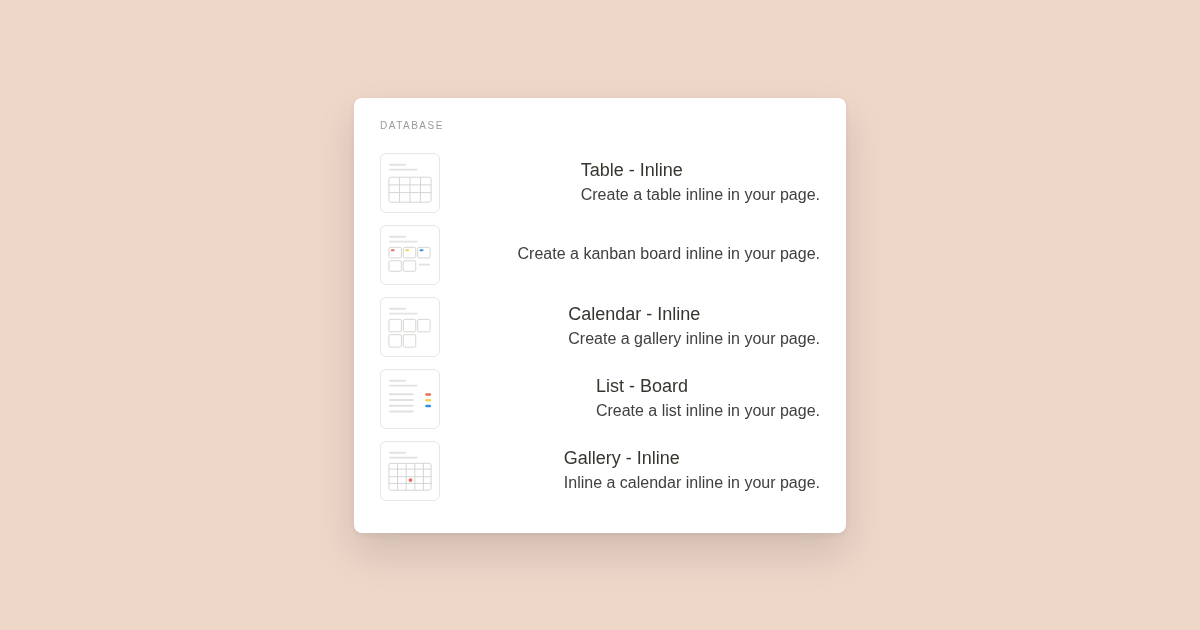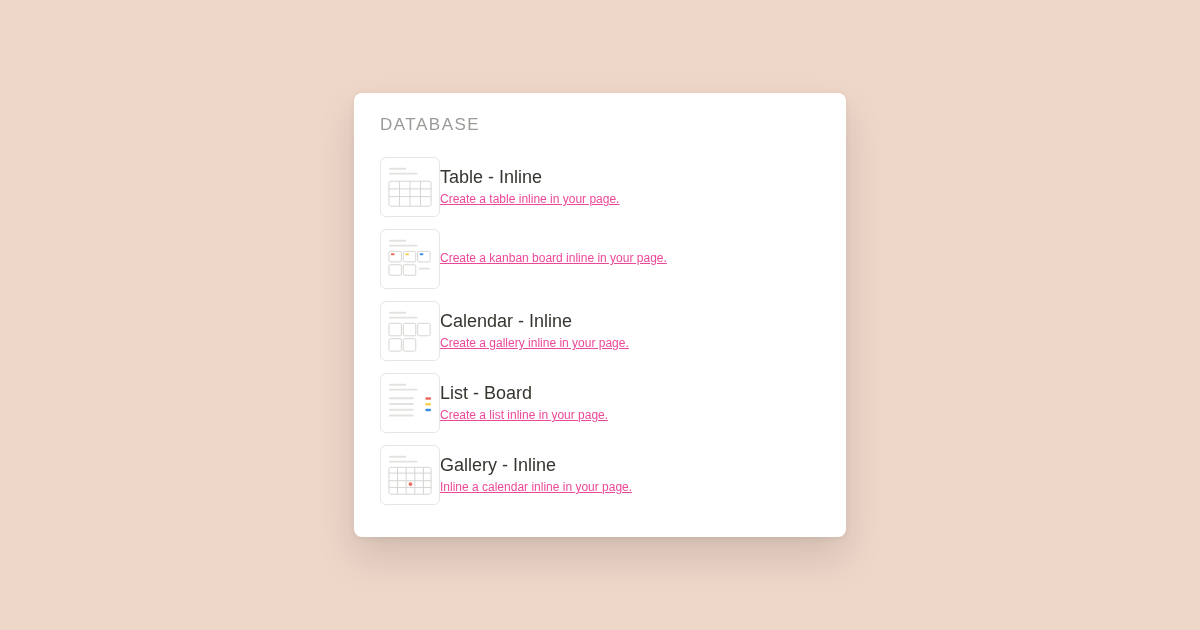--- a/index.html
+++ b/index.html
@@ -11,40 +11,42 @@
       -webkit-font-smoothing:antialiased;
     }
     .panel {
       width:492px;
       background:#fff;
       border-radius:8px;
       box-shadow:0 20px 40px rgba(0,0,0,.12),0 2px 6px rgba(0,0,0,.06);
       padding:22px 26px 26px 26px;
     }
     .section-header {
-      font-size:17px; letter-spacing:1.5px;
+      font-size:10px; letter-spacing:1.5px;
       font-weight:500;
       color:#9a9a97;
       margin-bottom:16px;
     }
     .item {
       display:flex; align-items:center;
+      gap:16px;
       padding:6px 0;
       cursor:pointer;
+      justify-content:space-between;
     }
     .thumb {
       width:60px; height:60px; flex:0 0 60px;
       border:1px solid #e8e6e3;
       border-radius:6px;
       background:#fff;
       padding:6px;
     }
     .txt { display:flex; flex-direction:column; gap:3px; }
     .title { font-size:18px; font-weight:400; color:#37352f; line-height:1.25; }
-    .desc  { font-size:12px; color:#ec4899; line-height:1.3;text-decoration:underline; }
+    .desc  { font-size:16px; color:#404040; line-height:1.3; }
     .grey-line { fill:#e2e2e0; }
     .grey-box  { fill:none; stroke:#d3d3d0; stroke-width:1; }
   </style>
 </head>
 <body>
 
 <div class="panel">
   <div class="section-header">DATABASE</div>
 
   <div class="item">

